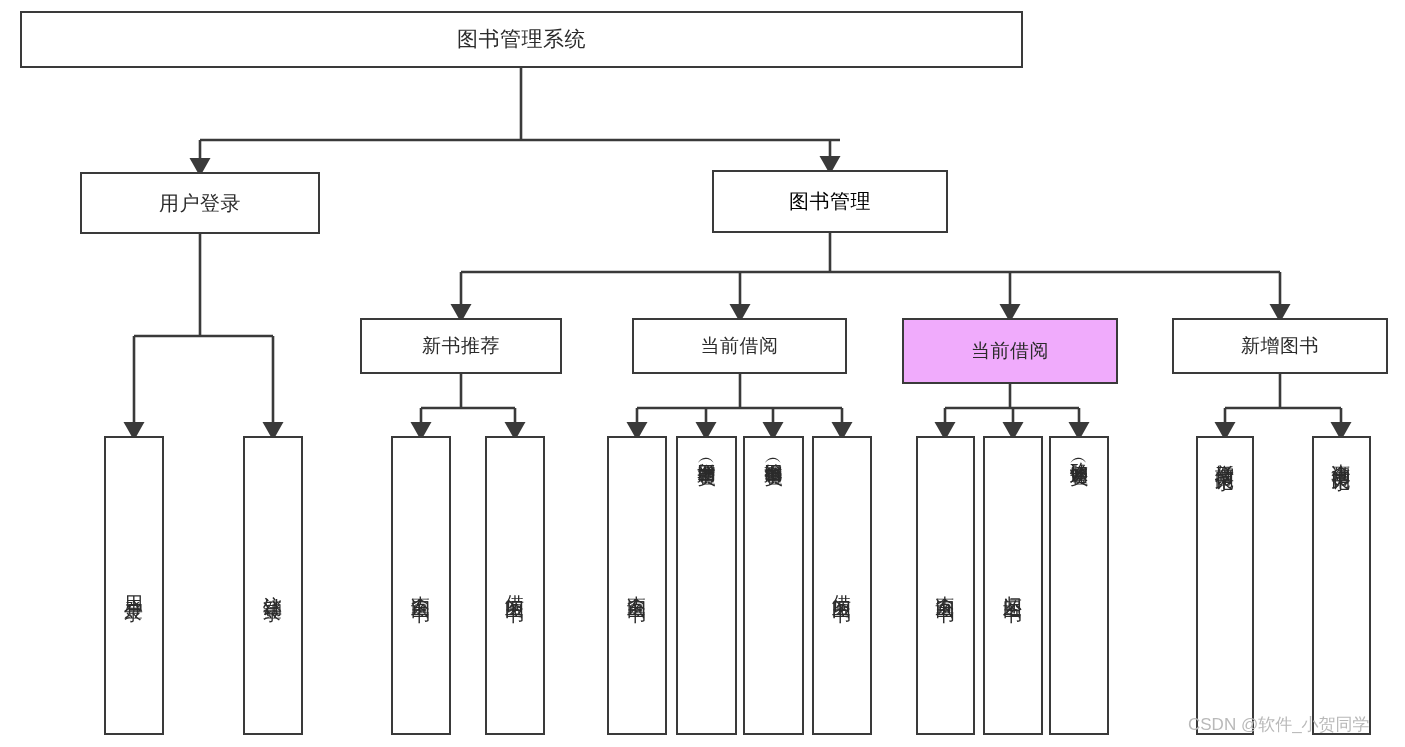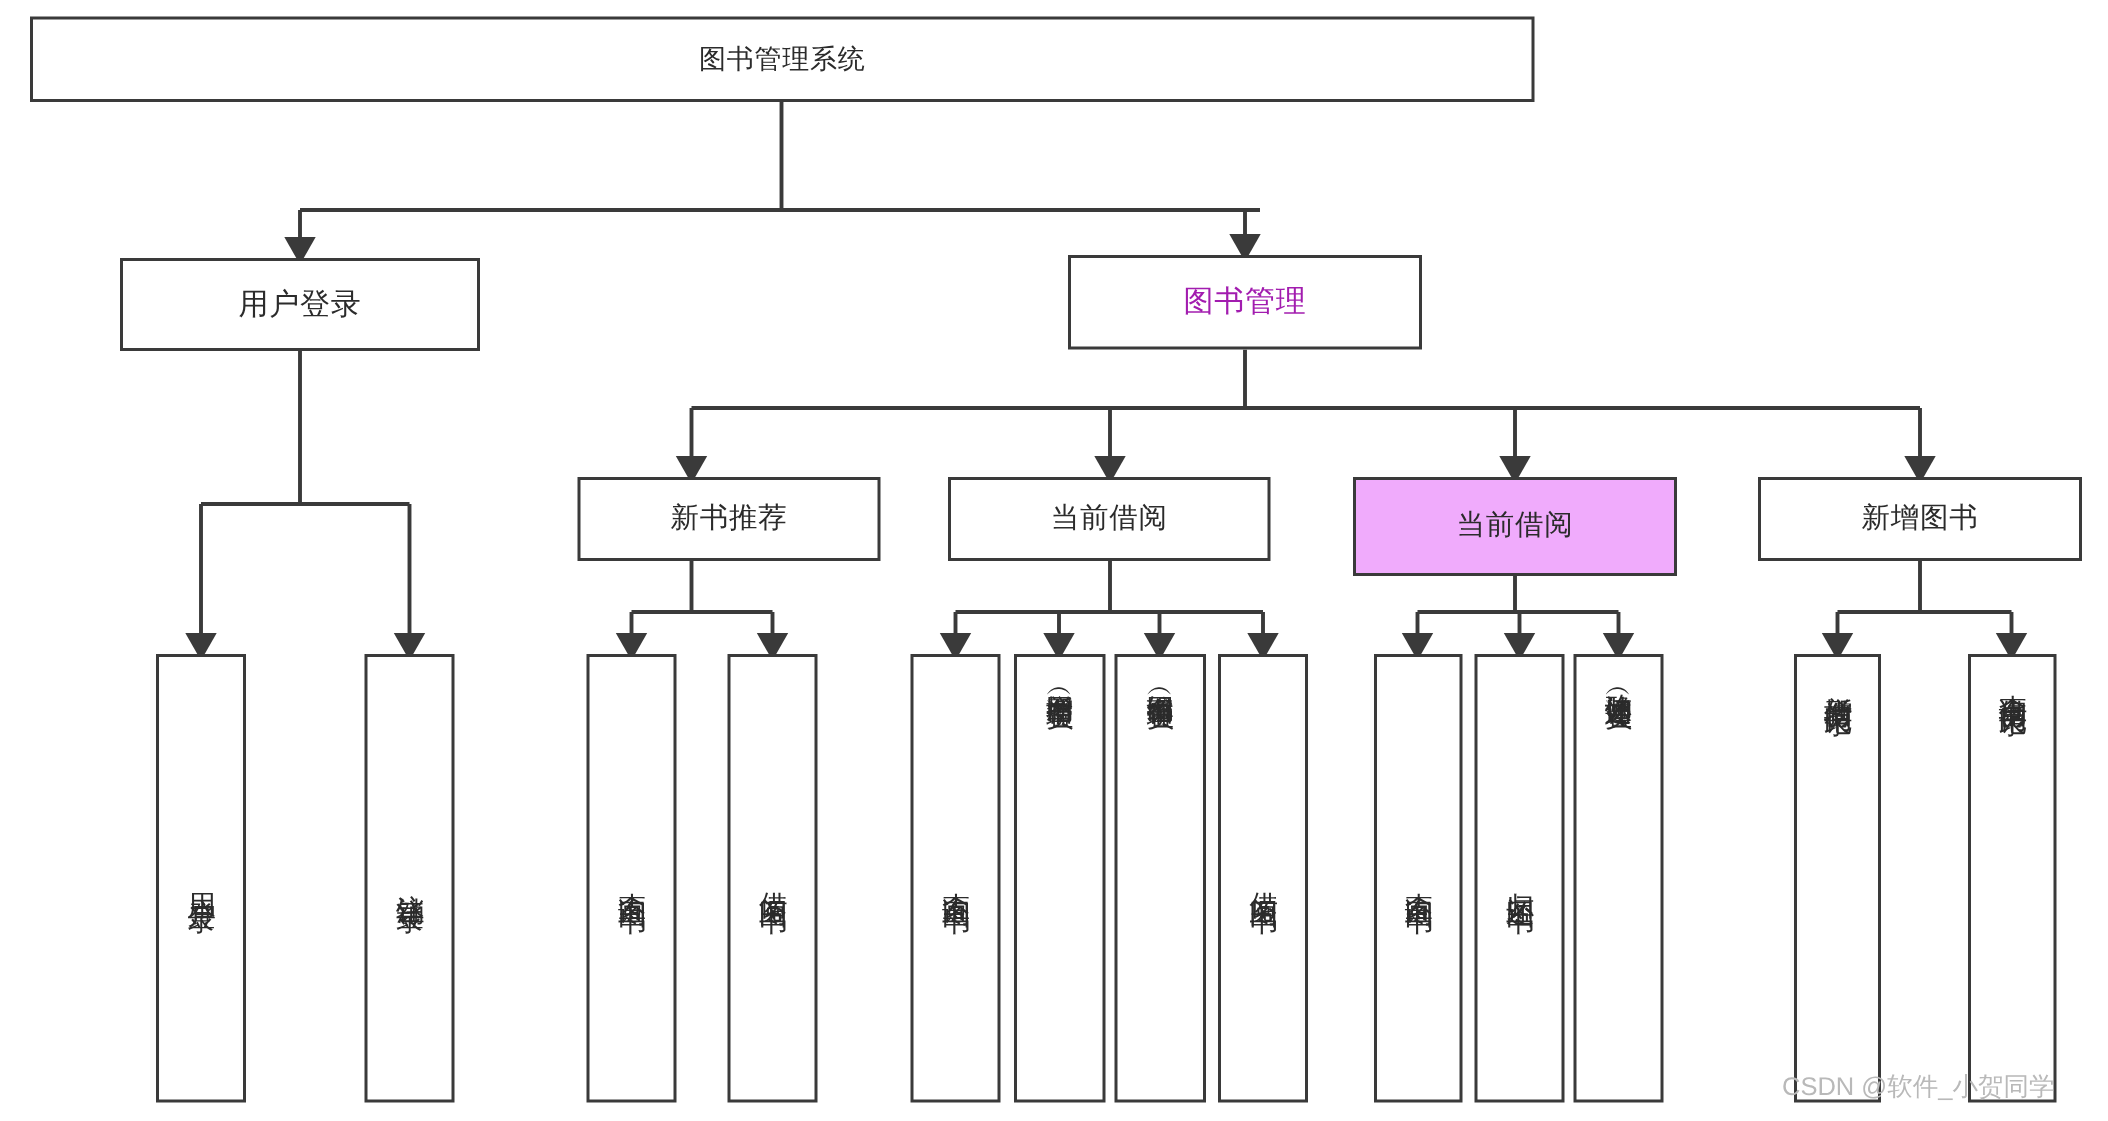--- a/index.html
+++ b/index.html
@@ -28,21 +28,21 @@
     position: absolute;
     box-sizing: border-box;
     border: 2.5px solid #3a3a3a;
     background: #ffffff;
     display: flex;
     align-items: center;
     justify-content: center;
     color: #2b2b2b;
     z-index: 2;
   }
-  .node.root  { font-size: 18px; }
+  .node.root  { font-size: 21px; }
   .node.lvl1  { font-size: 20px; }
   .node.lvl2  { font-size: 19px; }
   .node.leaf  { font-size: 19px; }
   .node-label {
     line-height: 1.15;
     letter-spacing: 0.5px;
     white-space: nowrap;
   }
   
   .node.leaf .node-label {
@@ -122,25 +122,25 @@
     </g>
   </svg>
 
   <div class="node root" style="left: 20px; top: 11px; width: 1003px; height: 57px; border-color: rgb(58, 58, 58); background: rgb(255, 255, 255); color: rgb(43, 43, 43);">
     <span class="node-label">图书管理系统</span>
   </div>
 
   <div class="node lvl1" style="left: 80px; top: 172px; width: 240px; height: 62px; border-color: rgb(58, 58, 58); background: rgb(255, 255, 255); color: rgb(43, 43, 43);">
     <span class="node-label">用户登录</span>
   </div>
-  <div class="node lvl1" style="left: 712px; top: 170px; width: 236px; height: 63px; border-color: rgb(58, 58, 58); background: rgb(255, 255, 255); color: #a21caf;">
+  <div class="node lvl1" style="left: 712px; top: 170px; width: 236px; height: 63px; border-color: rgb(58, 58, 58); background: rgb(255, 255, 255); color: #000000;">
     <span class="node-label">图书管理</span>
   </div>
 
-  <div class="node lvl2" style="left: 360px; top: 318px; width: 202px; height: 56px; border-color: rgb(58, 58, 58); background: rgb(255, 255, 255); color: rgb(43, 43, 43); margin-left: 25px;">
+  <div class="node lvl2" style="left: 360px; top: 318px; width: 202px; height: 56px; border-color: rgb(58, 58, 58); background: rgb(255, 255, 255); color: rgb(43, 43, 43);">
     <span class="node-label">新书推荐</span>
   </div>
   <div class="node lvl2" style="left: 632px; top: 318px; width: 215px; height: 56px; border-color: rgb(58, 58, 58); background: rgb(255, 255, 255); color: rgb(43, 43, 43);">
     <span class="node-label">当前借阅</span>
   </div>
   <div class="node lvl2" style="left: 902px; top: 318px; width: 216px; height: 66px; border-color: rgb(58, 58, 58); background: #f0abfc; color: rgb(43, 43, 43);">
     <span class="node-label">当前借阅</span>
   </div>
   <div class="node lvl2" style="left: 1172px; top: 318px; width: 216px; height: 56px; border-color: rgb(58, 58, 58); background: rgb(255, 255, 255); color: rgb(43, 43, 43);">
     <span class="node-label">新增图书</span>

